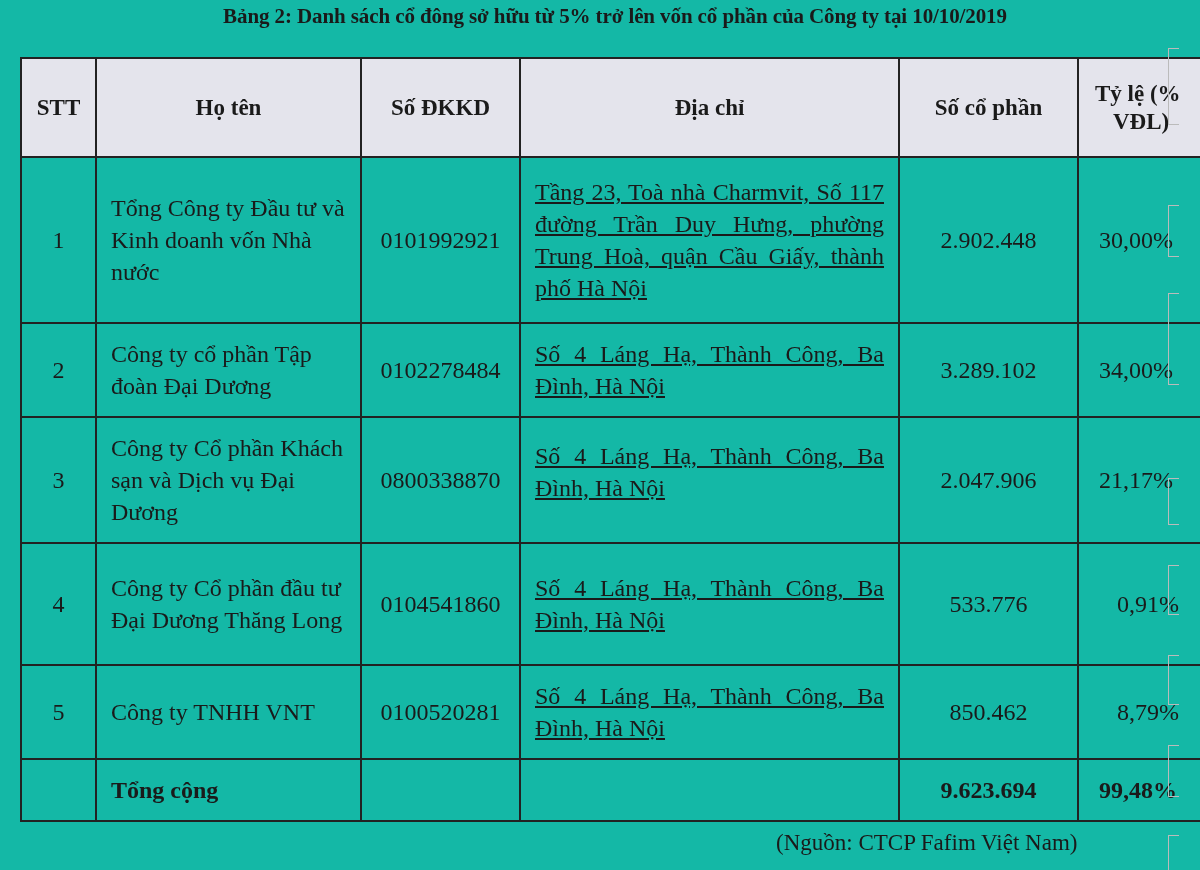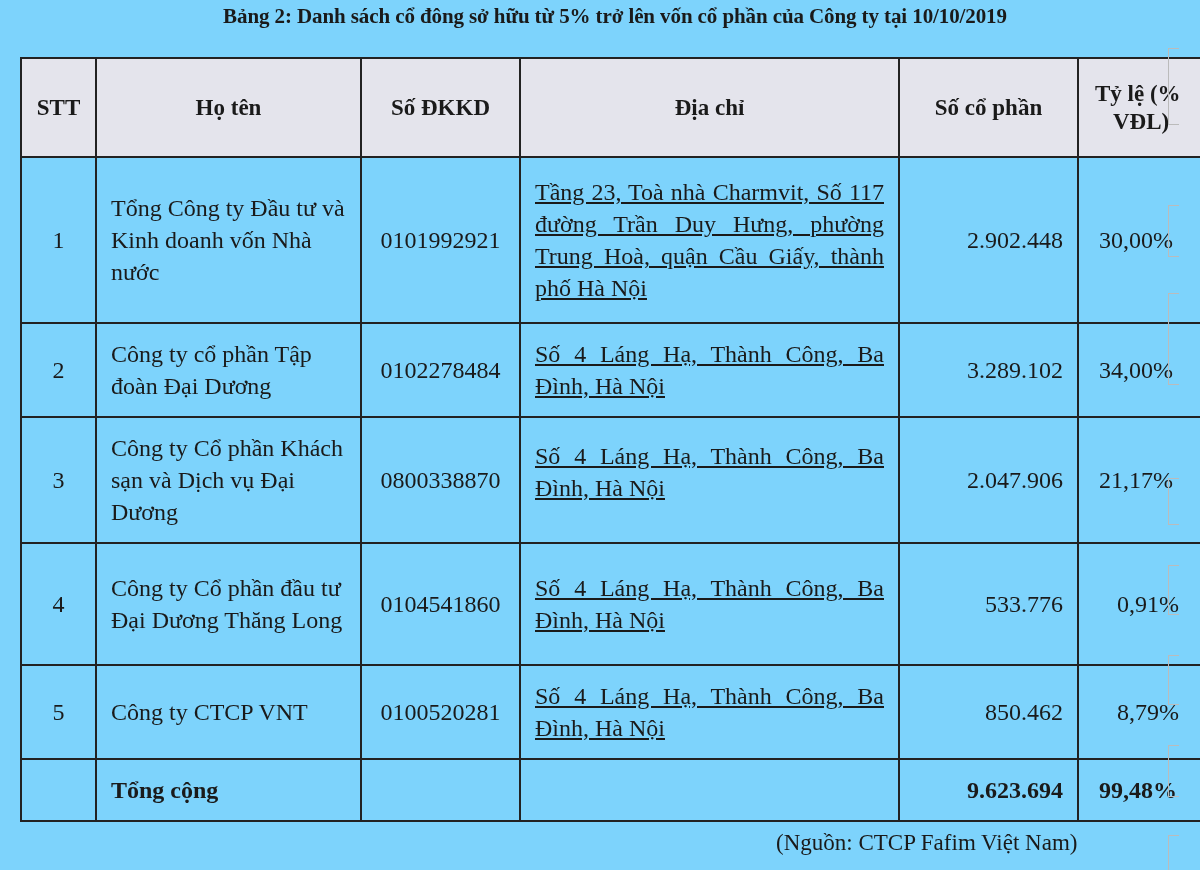--- a/index.html
+++ b/index.html
@@ -12,21 +12,21 @@
       height: 870px;
       position: relative;
       overflow: hidden;
       font-family: "Liberation Serif", "DejaVu Serif", serif;
       color: #1a1a1a;
     }
     .page {
       position: absolute;
       left: 0; top: 0;
       width: 1200px; height: 870px;
-      background: #7dd3fc;
+      background: #14b8a6;
     }
     .title {
       position: absolute;
       left: 0; top: 4px;
       width: 1230px;
       text-align: center;
       font-weight: bold;
       font-size: 21px;
       letter-spacing: -0.1px;
       white-space: nowrap;
@@ -56,21 +56,21 @@
     table.shareholders th.last, table.shareholders td.last {
       border-right: none;
       overflow: hidden;
       white-space: nowrap;
       padding-right: 12px;
     }
     .c-stt { text-align: center; }
     .c-name { text-align: left; border-radius: 20px; }
     .c-reg { text-align: center; }
     .c-addr { text-align: justify; text-align-last: left; text-decoration: underline; }
-    .c-shares { text-align: right; }
+    .c-shares { text-align: center; }
     .c-ratio { text-align: right; }
     tr.total td { font-weight: bold; }
     .source {
       position: absolute;
       left: 776px;
       top: 830px;
       font-size: 23px;
       white-space: nowrap;
     }
     .scan-mark {
@@ -137,21 +137,21 @@
       <tr style="height:122px">
         <td class="c-stt">4</td>
         <td class="c-name">Công ty Cổ phần đầu tư Đại Dương Thăng Long</td>
         <td class="c-reg">0104541860</td>
         <td class="c-addr">Số 4 Láng Hạ, Thành Công, Ba Đình, Hà Nội</td>
         <td class="c-shares">533.776</td>
         <td class="c-ratio last" style="text-align:left;padding-left:38px">0,91%</td>
       </tr>
       <tr style="height:94px">
         <td class="c-stt">5</td>
-        <td class="c-name">Công ty CTCP VNT</td>
+        <td class="c-name">Công ty TNHH VNT</td>
         <td class="c-reg">0100520281</td>
         <td class="c-addr">Số 4 Láng Hạ, Thành Công, Ba Đình, Hà Nội</td>
         <td class="c-shares">850.462</td>
         <td class="c-ratio last" style="text-align:left;padding-left:38px">8,79%</td>
       </tr>
       <tr class="total" style="height:62px">
         <td></td>
         <td class="c-name">Tổng cộng</td>
         <td></td>
         <td></td>

